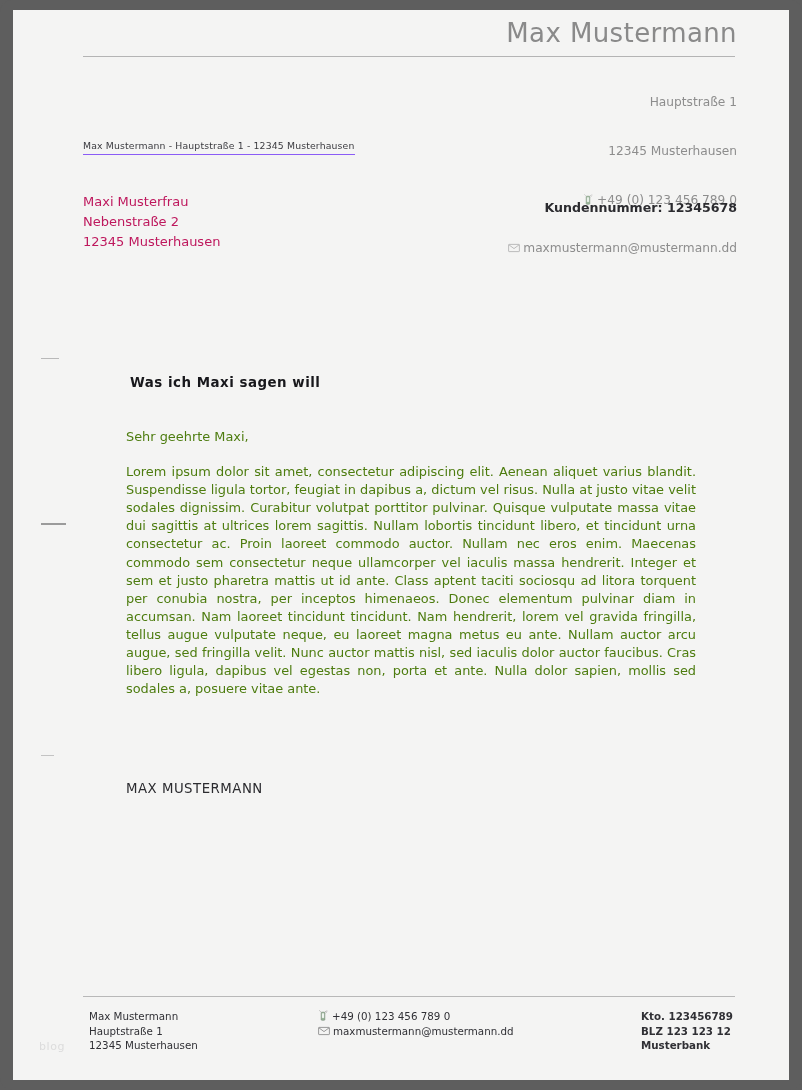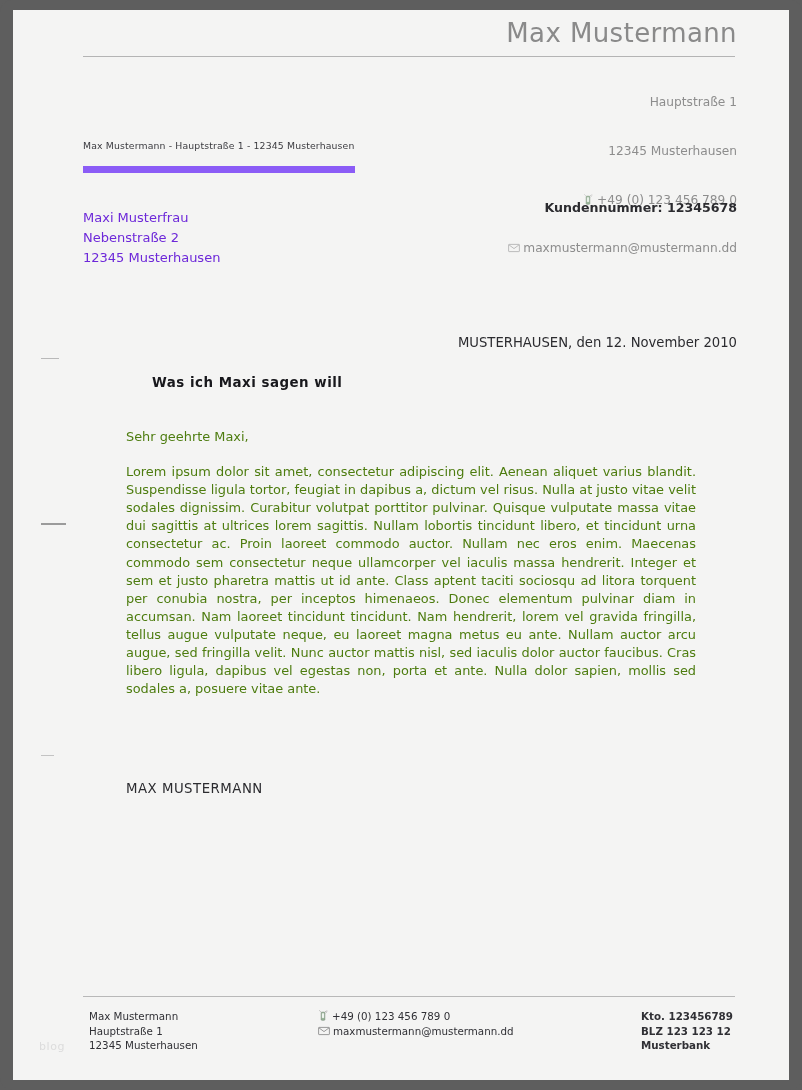--- a/index.html
+++ b/index.html
@@ -78,33 +78,33 @@
   .mail-ico  { width: 12px; height: 10px; }
 
   
   #backaddress {
     position: absolute;
     left: 70px;
     top: 130px;
     font-size: 9.3px;
     color: #3a3a3f;
     white-space: pre;
-    padding-bottom: 15px;
-    border-bottom: 7px solid #8b5cf6;
+    padding-bottom: 3px;
+    border-bottom: 1px solid #8b5cf6;
     letter-spacing: 0.15px;
   }
 
   
   #recipient {
     position: absolute;
     left: 70px;
-    top: 198px;
+    top: 182px;
     font-size: 13px;
     line-height: 20px;
-    color: #6d28d9;
+    color: #be185d;
   }
   #recipient .row { display: block; white-space: pre; }
 
   
   #refline {
     position: absolute;
     right: 52px;
     top: 190px;
     font-size: 12.6px;
     color: #2b2b2f;
@@ -125,21 +125,20 @@
   
   #subject {
     position: absolute;
     left: 117px;
     top: 365px;
     font-size: 13.4px;
     font-weight: bold;
     color: #18181c;
     letter-spacing: 0.5px;
     white-space: pre;
-    margin-left: 22px;
   }
 
   
   #body {
     position: absolute;
     left: 113px;
     top: 418px;
     width: 570px;
     font-size: 12.9px;
     line-height: 18.1px;
@@ -234,21 +233,20 @@
     <div id="backaddress">Max Mustermann - Hauptstraße 1 - 12345 Musterhausen</div>
 
     <div id="recipient">
       <span class="row">Maxi Musterfrau</span>
       <span class="row">Nebenstraße 2</span>
       <span class="row">12345 Musterhausen</span>
     </div>
 
     <div id="refline">Kundennummer: 12345678</div>
 
-    <div id="placedate">MUSTERHAUSEN, den 12. November 2010</div>
 
     <div id="subject">Was ich Maxi sagen will</div>
 
     <div id="body">
       <span class="opening">Sehr geehrte Maxi,</span>
       <span class="para">Lorem ipsum dolor sit amet, consectetur adipiscing elit. Aenean aliquet varius blandit. Suspendisse ligula tortor, feugiat in dapibus a, dictum vel risus. Nulla at justo vitae velit sodales dignissim. Curabitur volutpat porttitor pulvinar. Quisque vulputate massa vitae dui sagittis at ultrices lorem sagittis. Nullam lobortis tincidunt libero, et tincidunt urna consectetur ac. Proin laoreet commodo auctor. Nullam nec eros enim. Maecenas commodo sem consectetur neque ullamcorper vel iaculis massa hendrerit. Integer et sem et justo pharetra mattis ut id ante. Class aptent taciti sociosqu ad litora torquent per conubia nostra, per inceptos himenaeos. Donec elementum pulvinar diam in accumsan. Nam laoreet tincidunt tincidunt. Nam hendrerit, lorem vel gravida fringilla, tellus augue vulputate neque, eu laoreet magna metus eu ante. Nullam auctor arcu augue, sed fringilla velit. Nunc auctor mattis nisl, sed iaculis dolor auctor faucibus. Cras libero ligula, dapibus vel egestas non, porta et ante. Nulla dolor sapien, mollis sed sodales a, posuere vitae ante.</span>
     </div>
 
     <div id="signature">MAX MUSTERMANN</div>
 

